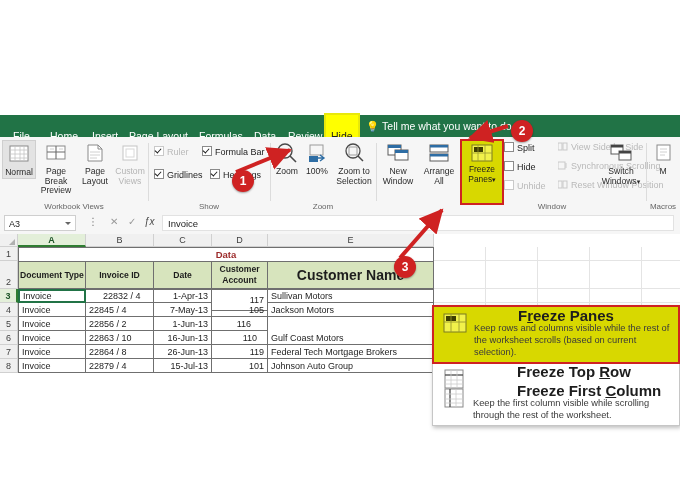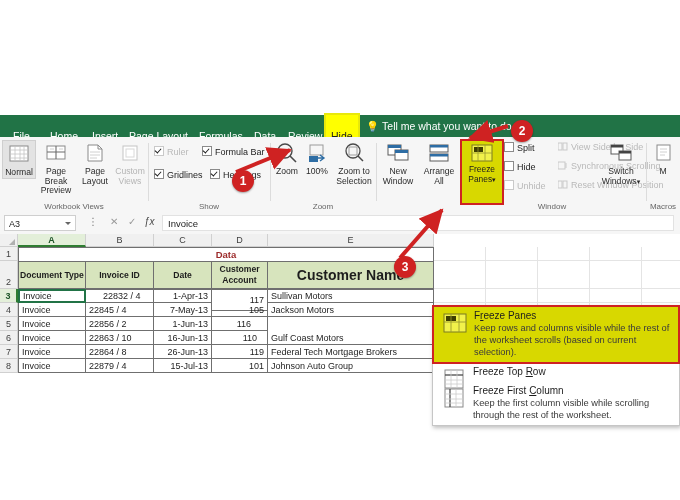--- a/index.html
+++ b/index.html
@@ -75,21 +75,21 @@
   .cell{position:absolute;font-size:9px;color:#1d1d1d;box-sizing:border-box;overflow:hidden;
         white-space:nowrap;line-height:normal;display:flex;align-items:center;}
   .gline-v{position:absolute;width:1px;background:#e4e4e4;}
   .gline-h{position:absolute;height:1px;background:#e4e4e4;}
 
   
   .menu{position:absolute;left:432px;top:190px;width:246px;background:#ffffff;
         border:1px solid #c6c6c6;box-shadow:1px 2px 4px rgba(0,0,0,.25);}
   .mi{position:relative;padding:3px 6px 4px 40px;}
   .mi.hl{background:#d8d800;border:2px solid #cf2222;margin:-1px;}
-  .mi .t{font-size:10px;font-weight:normal;color:#1d1d1d;line-height:12px;}
+  .mi .t{font-size:15px;font-weight:bold;color:#1d1d1d;line-height:12px;margin-left:44px;}
   .mi .t u{text-decoration:underline;}
   .mi .d{font-size:9.3px;color:#3a3a3a;line-height:12px;}
   .mi .gi{position:absolute;left:8px;top:5px;width:26px;height:22px;}
 
   
   .circ{position:absolute;width:22px;height:22px;border-radius:50%;background:#cf2222;
         color:#fff;font-size:12px;font-weight:bold;text-align:center;line-height:22px;
         box-shadow:0 1px 2px rgba(0,0,0,.35);}
   svg.ann{position:absolute;left:0;top:0;width:680px;height:500px;pointer-events:none;}
 </style>

